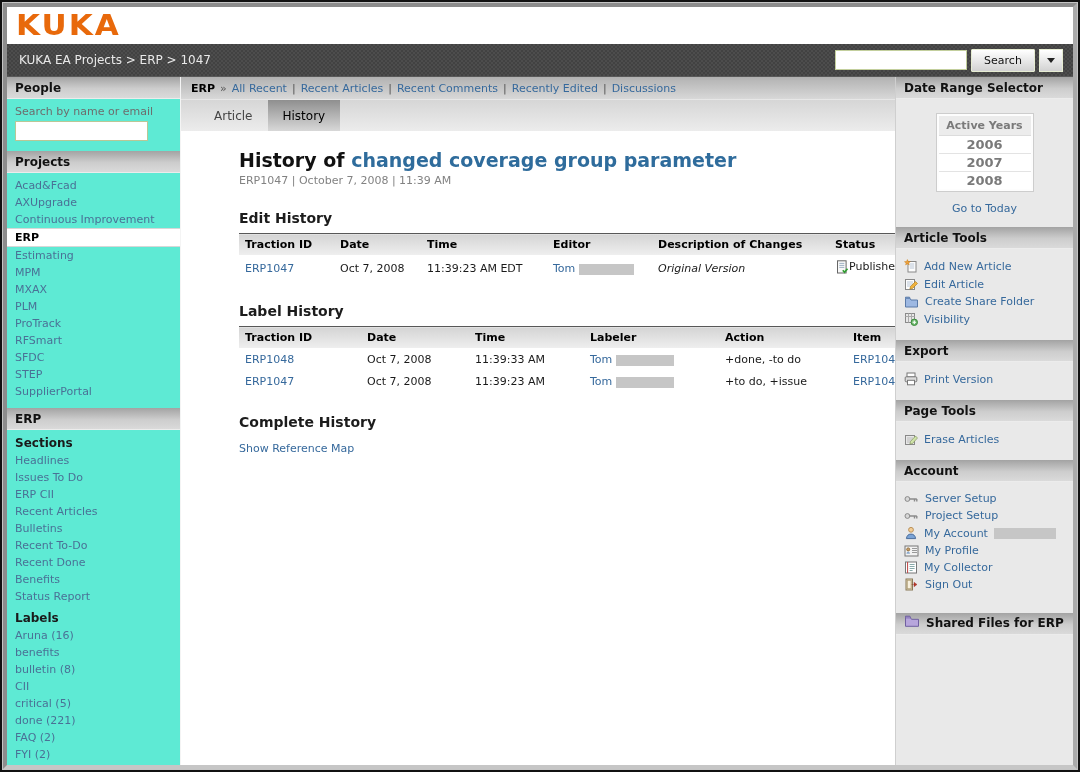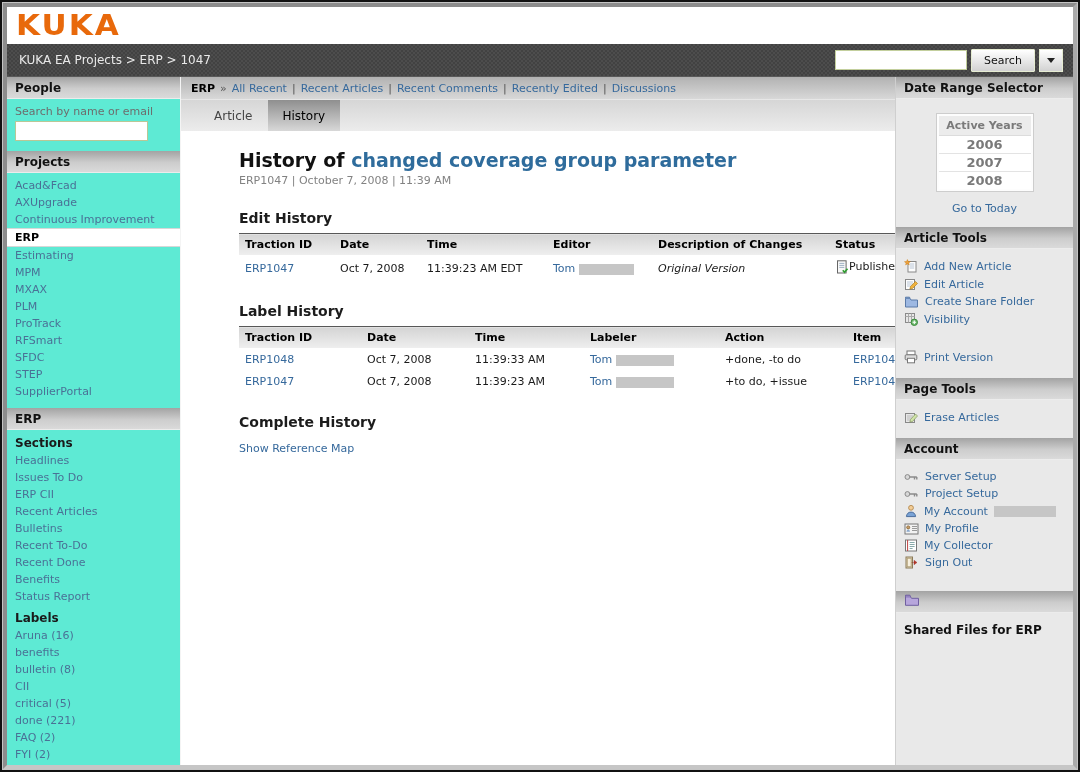--- a/index.html
+++ b/index.html
@@ -27,21 +27,21 @@
   .search-dd .tri { width:0; height:0; border-left:4px solid transparent; border-right:4px solid transparent; border-top:5px solid #222; }
 
   
   .cols { flex:1; display:flex; overflow:hidden; }
   .left-sb  { width:174px; flex:0 0 auto; background:#5eead4; border-right:1px solid #f4f4f4; }
   .main     { flex:1; background:#fff; overflow:hidden; }
   .right-sb { width:178px; flex:0 0 auto; background:#e9e9e9; border-left:1px solid #cfcfcf; }
 
   .hd { height:22px; line-height:22px; padding-left:8px; font-size:12px; font-weight:bold; color:#111;
         background:linear-gradient(#a3a3a3,#cdcdcd 55%,#dadada); border-bottom:1px solid #ececec; }
-  .hd.icon-hd { display:flex; align-items:flex-start; gap:6px;flex-direction:column; }
+  .hd.icon-hd { display:flex; align-items:flex-end; gap:6px; }
 
   
   .people-box { padding:6px 8px 10px 8px; }
   .people-label { font-size:11px; color:#6d6d6d; margin-bottom:2px; }
   .people-input { width:133px; height:20px; border:1px solid #b9c796; background:#fff; font-size:11px; padding:0 3px; }
 
   .slist { padding:4px 0 8px 0; }
   .slink { display:block; font-size:11px; color:#4a7196; text-decoration:none; padding:2px 6px 2px 8px; line-height:13px; cursor:pointer; }
   .slink.sel { background:#fff; color:#000; font-weight:bold; border-top:1px solid #d7d7d7; border-bottom:1px solid #d7d7d7; }
   .group-label { font-size:12px; font-weight:bold; color:#1a1a1a; padding:6px 8px 2px 8px; }
@@ -323,20 +323,21 @@
                   <rect x="1.5" y="1.5" width="9" height="9" fill="#e8e8e8" stroke="#8a8a8a"></rect>
                   <path d="M1.5 4.5h9M4.5 1.5v9M7.5 1.5v9" stroke="#aaa"></path>
                   <circle cx="10.3" cy="10.3" r="3.2" fill="#6db86d" stroke="#3d8a3d"></circle>
                   <path d="M10.3 8.6v3.4M8.6 10.3h3.4" stroke="#fff" stroke-width="1.1"></path>
                 </svg>
               </span>
          <a>Visibility</a>
        </div>
      </div>
 
+     <div class="hd">Export</div>
      <div class="tools">
        <div class="tool">
          <span class="ic">
                 <svg width="14" height="14" viewBox="0 0 14 14">
                   <rect x="3" y="1" width="8" height="4" fill="#fff" stroke="#777"></rect>
                   <rect x="1.2" y="4.8" width="11.6" height="5" rx="1" fill="#dcdcdc" stroke="#777"></rect>
                   <rect x="3.5" y="8.3" width="7" height="4.5" fill="#fff" stroke="#777"></rect>
                 </svg>
               </span>
          <a>Print Version</a>

